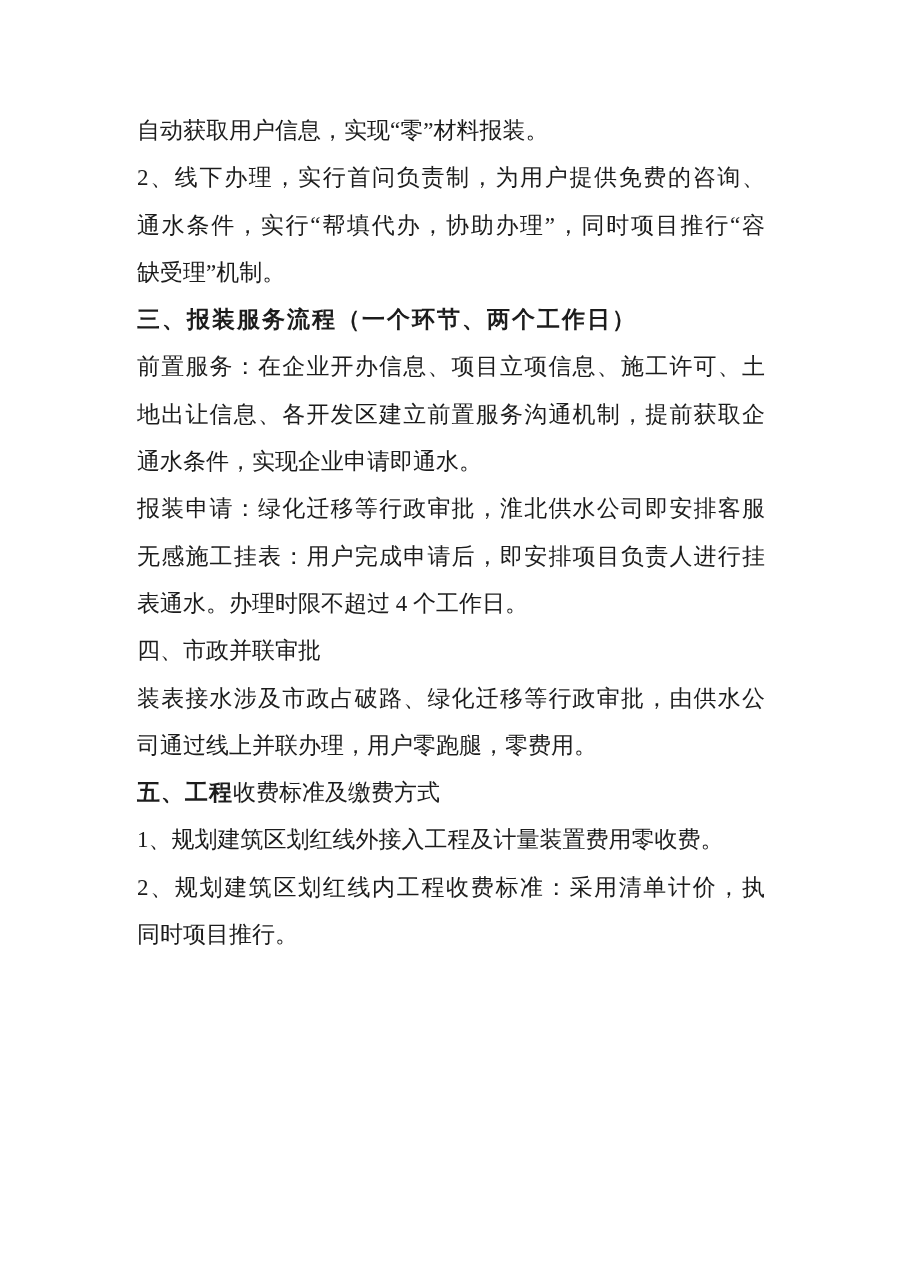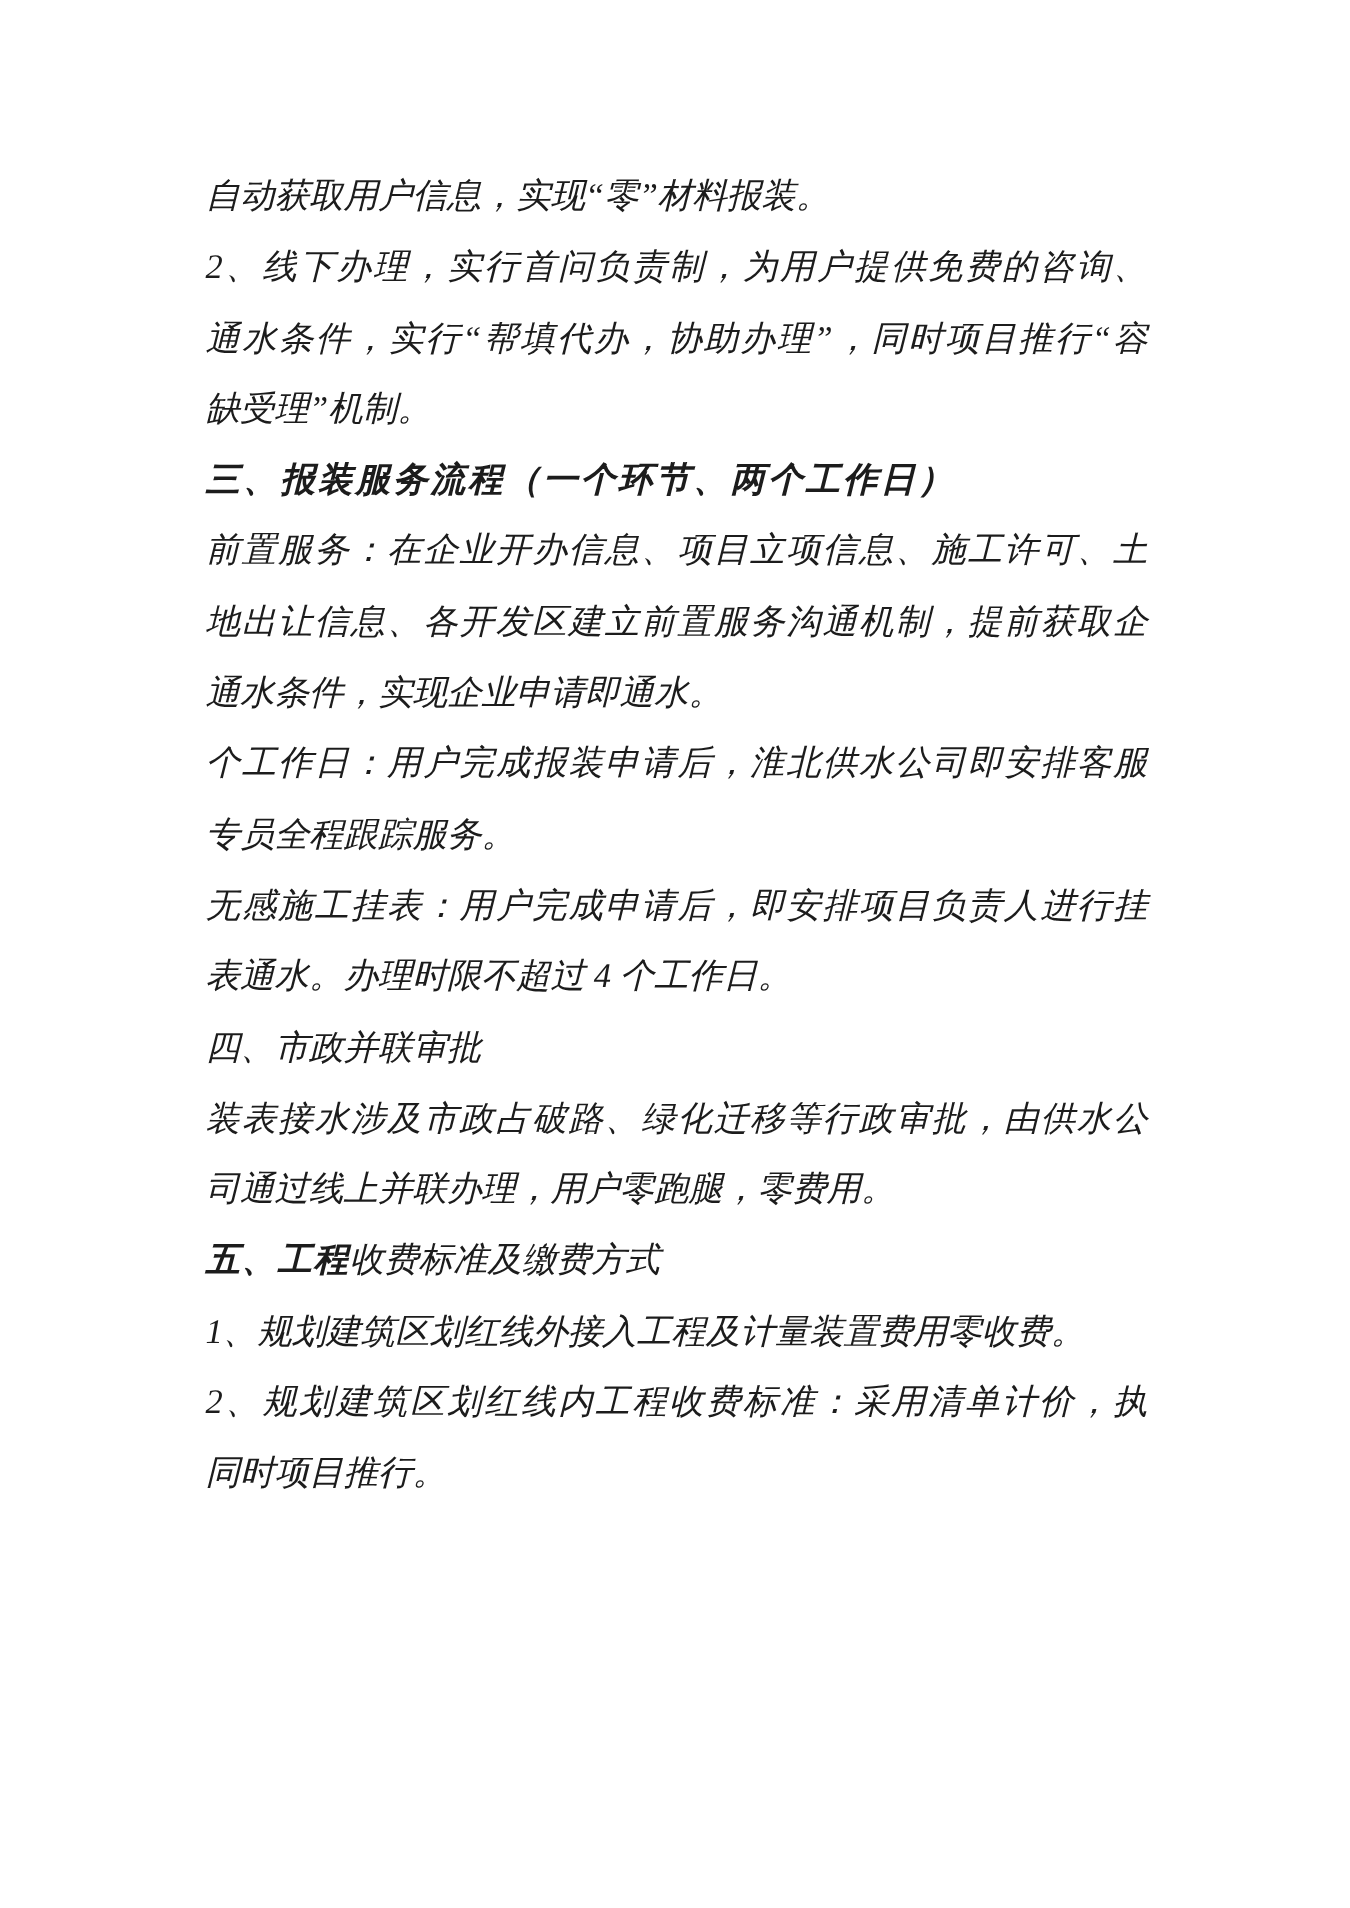--- a/index.html
+++ b/index.html
@@ -18,21 +18,20 @@
     width:628px;
     font-family:"Liberation Serif","DejaVu Serif",serif;
     font-size:23px;
     color:#1c1c1c;
     font-weight:400;
   }
   .line{
     height:47.3px;
     line-height:47.3px;
     text-align:left;
-    font-style:italic;
   }
   
   .line.j{
     text-align:justify;
     text-align-last:justify;
   }
   .heading{
     font-weight:700;
     letter-spacing:2px;
   }
@@ -52,22 +51,21 @@
     <div class="line j">2、线下办理，实行首问负责制，为用户提供免费的咨询、</div>
     <div class="line j">通水条件，实行“帮填代办，协助办理”，同时项目推行“容</div>
     <div class="line">缺受理”机制。</div>
 
     <div class="line heading">三、报装服务流程（一个环节、两个工作日）</div>
 
     <div class="line j">前置服务：在企业开办信息、项目立项信息、施工许可、土</div>
     <div class="line j">地出让信息、各开发区建立前置服务沟通机制，提前获取企</div>
     <div class="line">通水条件，实现企业申请即通水。</div>
 
-    <div class="line j">个工作日：用户完成报装申请后，淮北供水公司即安排客服</div>
-    <div class="line">专员全程跟踪服务。</div>
+    <div class="line j">报装申请：绿化迁移等行政审批，淮北供水公司即安排客服</div>
 
     <div class="line j">无感施工挂表：用户完成申请后，即安排项目负责人进行挂</div>
     <div class="line">表通水。办理时限不超过 4 个工作日。</div>
 
     <div class="line">四、市政并联审批</div>
 
     <div class="line j">装表接水涉及市政占破路、绿化迁移等行政审批，由供水公</div>
     <div class="line">司通过线上并联办理，用户零跑腿，零费用。</div>
 
     <div class="line"><span class="bold-part">五、工程</span><span>收费标准及缴费方式</span></div>

